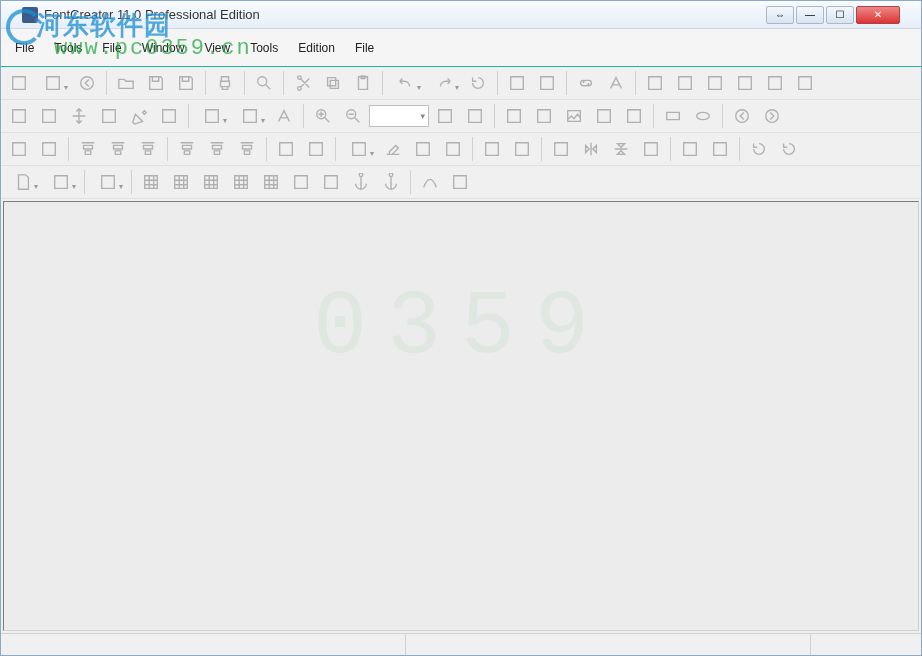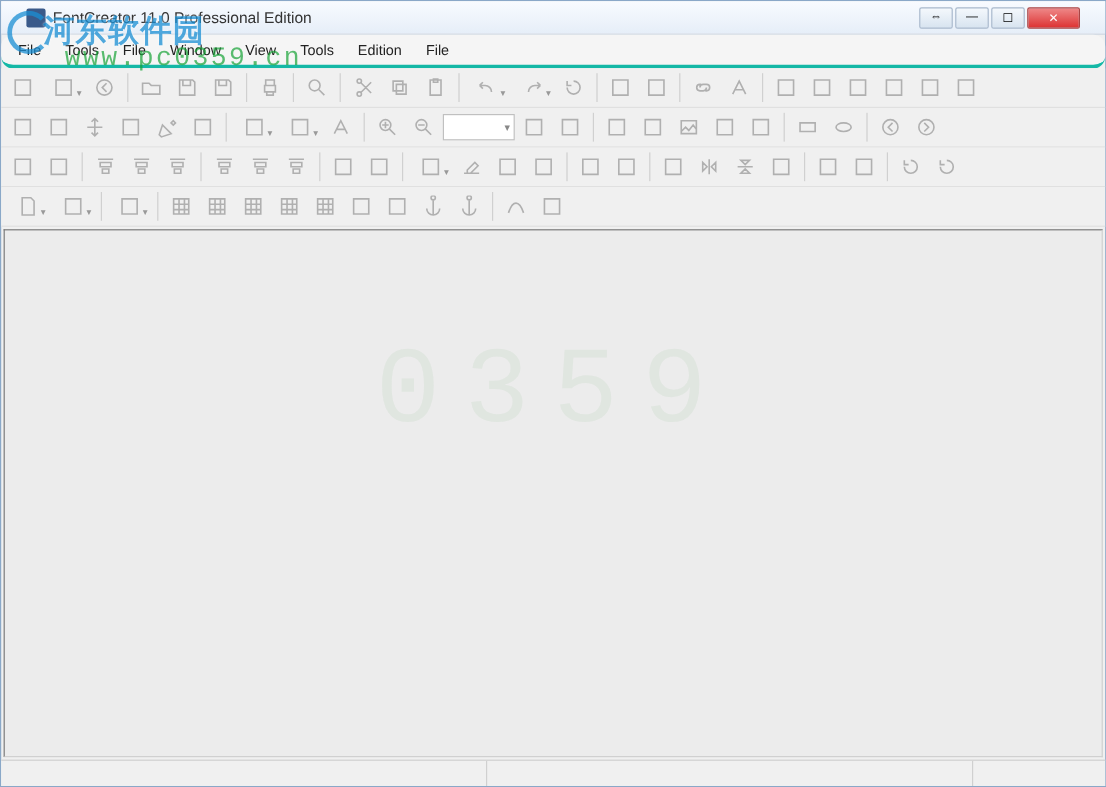--- a/index.html
+++ b/index.html
@@ -42,27 +42,26 @@
   background: linear-gradient(#f4f8fc, #d8e4f0);
   border-radius: 2px;
   display: flex;
   align-items: center;
   justify-content: center;
   font-size: 10px;
   cursor: pointer;
 }
 .win-btn.close { background: linear-gradient(#e88, #d33); color: #fff; border-color: #a44; width: 44px; }
 .menubar {
-  height: 28px;
+  height: 38px;
   background: #f5f5f5;
   display: flex;
   align-items: center;
   padding: 0 4px;
-  border-bottom: 3px solid #14b8a6;
-  border-radius: 10px;
+  border-bottom: 1px solid #14b8a6;
 }
 .menu-item {
   padding: 3px 10px;
   color: #222;
   cursor: pointer;
 }
 .toolbar {
   background: #f0f0f0;
   display: flex;
   align-items: center;

